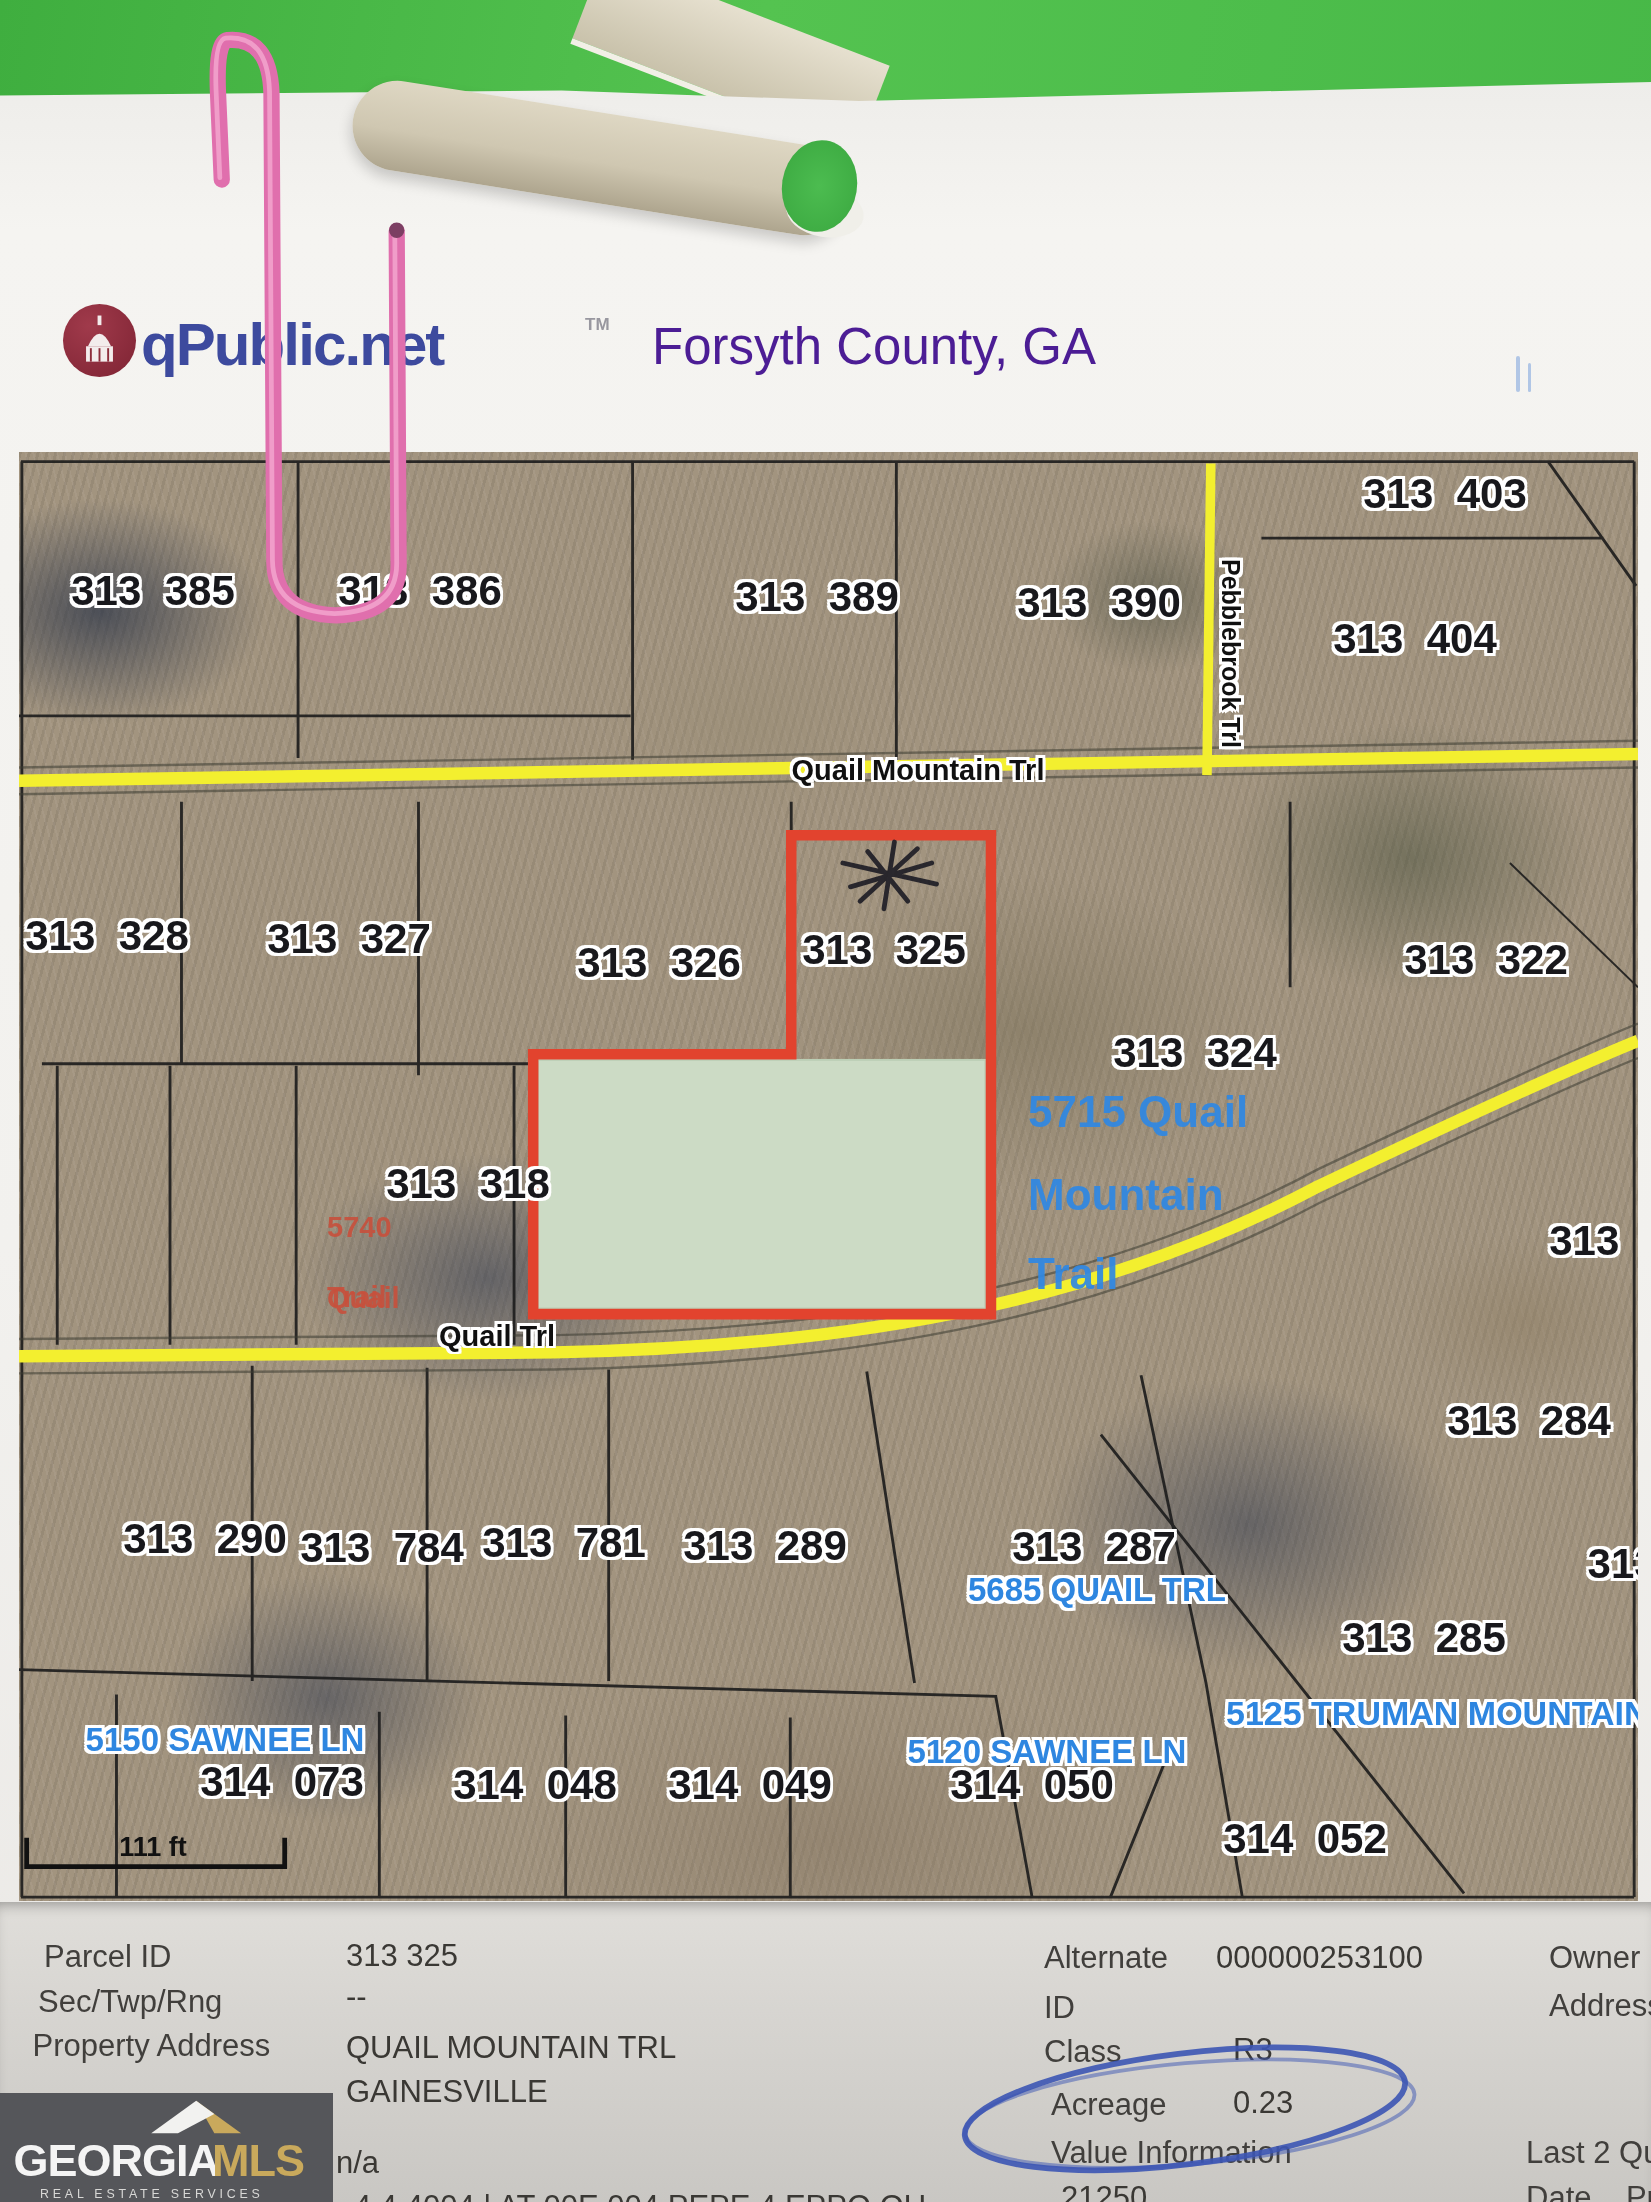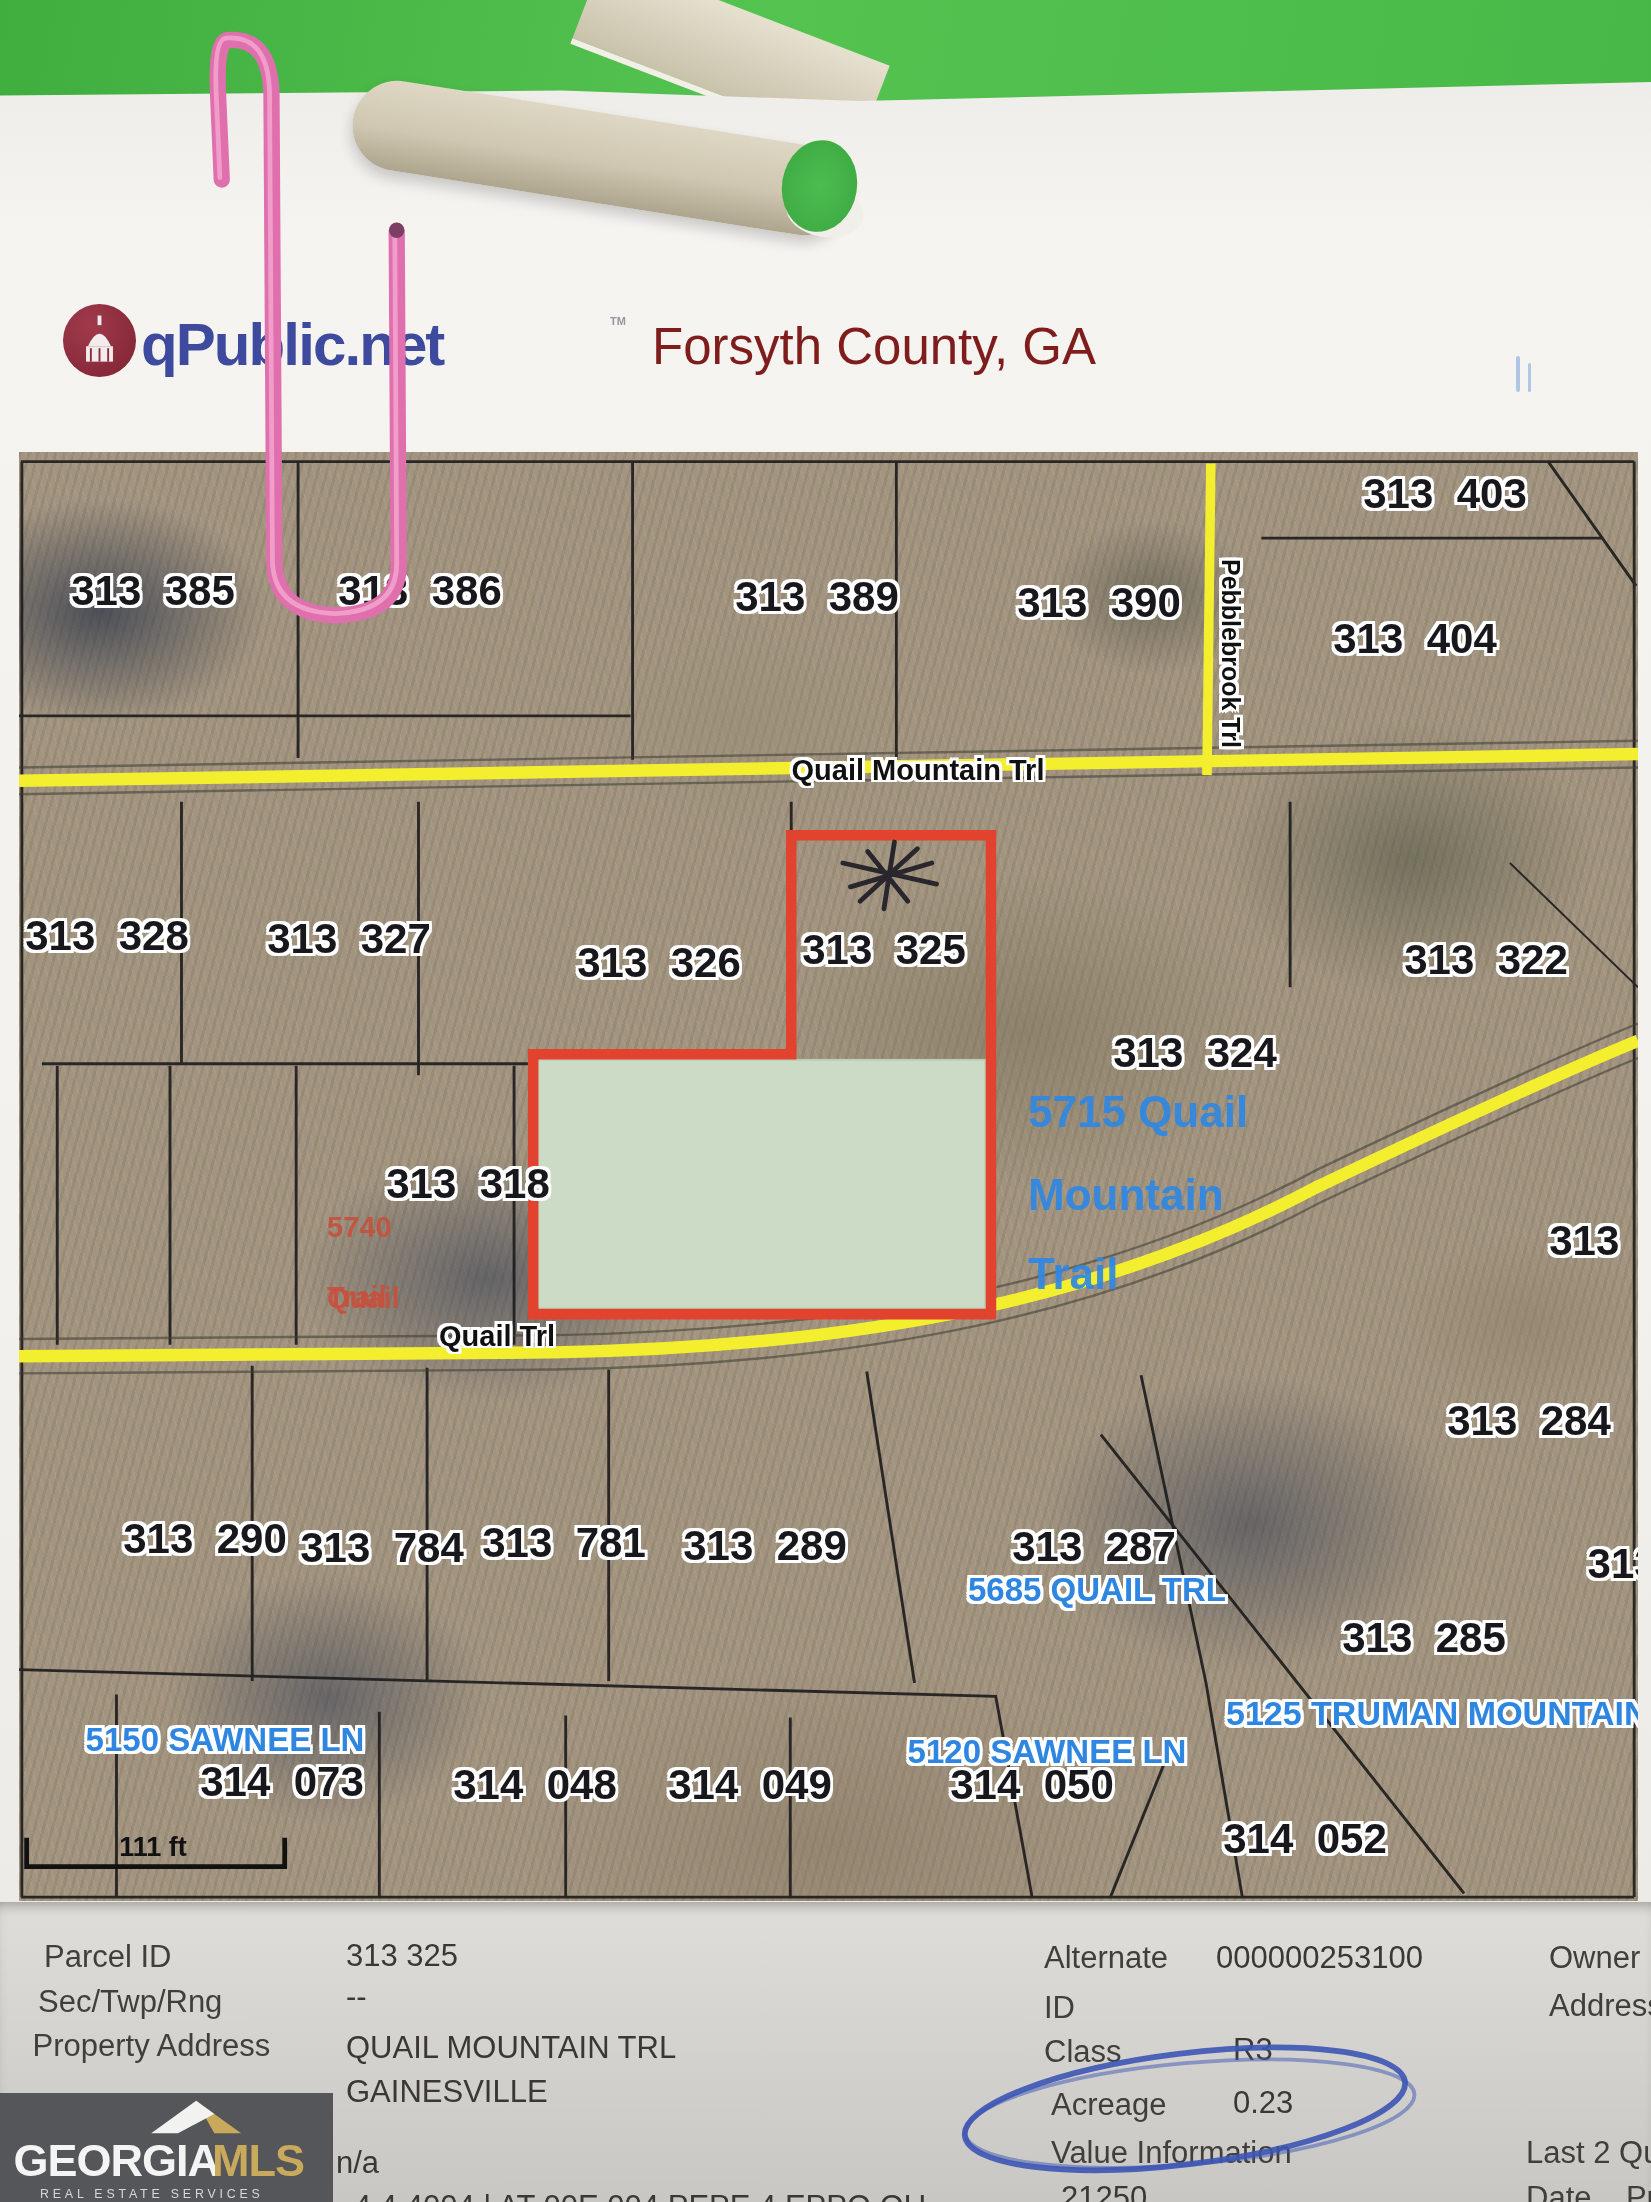--- a/index.html
+++ b/index.html
@@ -19,22 +19,22 @@
     box-shadow:0 7.6px 13.4px rgba(0,0,0,.18);}
   #clip-hole-rim{left:786px;top:187px;width:78px;height:50px;border-radius:50%;
     background:#f0efe9;transform:rotate(9deg);}
   #clip-hole{left:782px;top:140px;width:75px;height:92px;border-radius:50%;
     background:radial-gradient(#4cbc50,#3aa73f);transform:rotate(9deg);}
   .pen-mark{background:rgba(120,160,220,.55);border-radius:2.9px;}
   
   #logo-circle{left:63px;top:304px;width:73px;height:73px;border-radius:50%;
     background:radial-gradient(circle at 35% 30%,#a03a4b,#7e2333);}
   #brand{left:141px;top:310px;font-size:60px;font-weight:bold;letter-spacing:-1.9px;color:#3d4a9e;}
-  #brand-tm{left:610px;top:315px;font-size:11px;color:#98979f;font-weight:bold;}
-  #county{left:652px;top:317px;font-size:51px;color:#7f1d1d;}
+  #brand-tm{left:585px;top:315px;font-size:17px;color:#98979f;font-weight:bold;}
+  #county{left:652px;top:317px;font-size:51px;color:#4c1d95;}
   
   #map{left:19px;top:452px;width:1619px;height:1449px;overflow:hidden;
     background-color:#a2947f;
     background-image:
       radial-gradient(ellipse 268px 182px at 5% 11%,rgba(40,50,70,.7),transparent 62%),
       radial-gradient(ellipse 306px 201px at 29% 57%,rgba(50,60,82,.55),transparent 62%),
       radial-gradient(ellipse 382px 258px at 62% 40%,rgba(122,112,88,.5),transparent 62%),
       radial-gradient(ellipse 296px 220px at 86% 28%,rgba(72,80,60,.5),transparent 62%),
       radial-gradient(ellipse 335px 239px at 76% 74%,rgba(44,54,76,.5),transparent 62%),
       radial-gradient(ellipse 258px 201px at 19% 86%,rgba(46,56,78,.5),transparent 62%),

